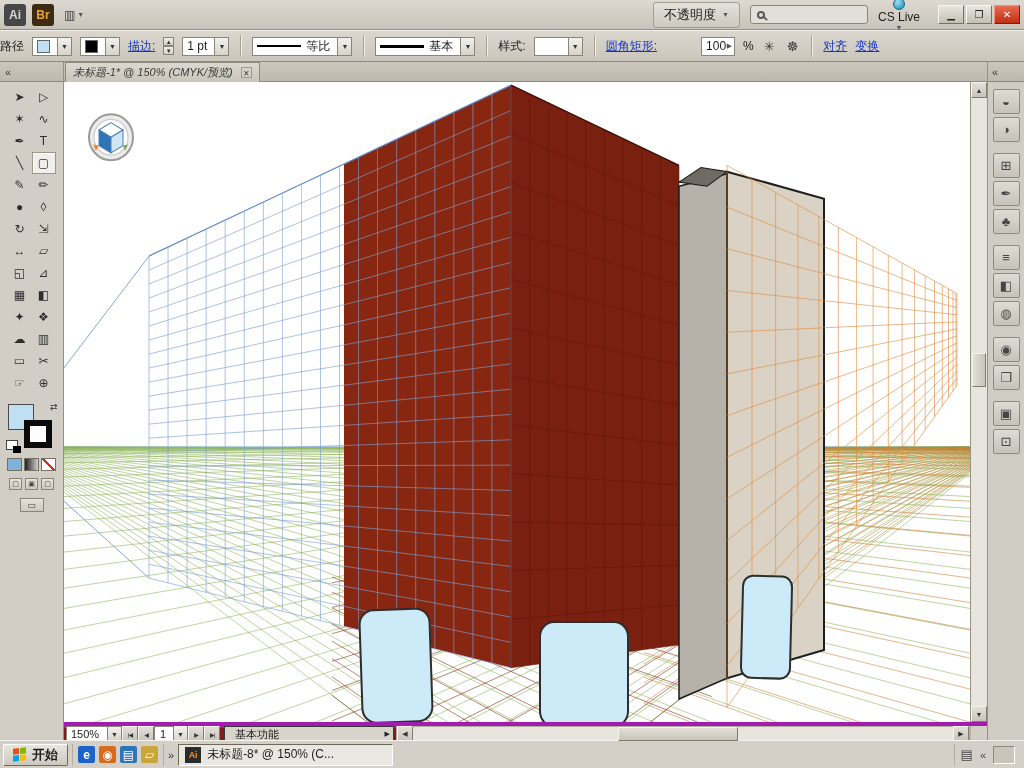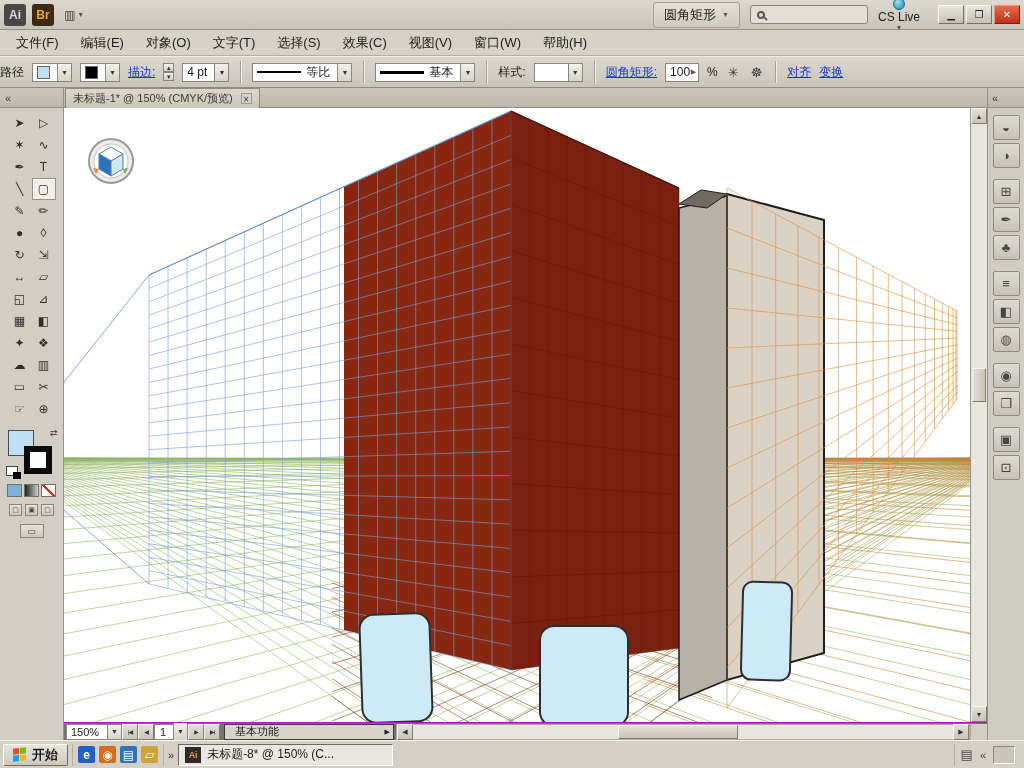--- a/index.html
+++ b/index.html
@@ -41,21 +41,21 @@
   .link { color:#1437c0; text-decoration:underline; }
   .combo { background:#fff; border:1px solid #8a8578; height:19px; display:flex; align-items:center; padding-left:4px; gap:5px; }
   .dd { width:14px; height:17px; margin-left:2px; background:linear-gradient(#f2f1ed,#d6d3ca);
     border-left:1px solid #8a8578; display:grid; place-items:center; font-size:7px; color:#333; }
   .swatch { width:13px; height:13px; border:1px solid #666; }
   .stroke-pic { width:44px; height:2px; background:#000; }
   .stroke-pic.thick { height:3px; }
   .spinner { display:flex; flex-direction:column; width:11px; }
   .spinner span { font-size:6px; line-height:8px; height:9px; text-align:center; background:linear-gradient(#f0efeb,#d3d0c7); border:1px solid #8a8578; color:#333; }
   .vsep { width:1px; height:22px; background:#a5a093; box-shadow:1px 0 0 #f1efe9; margin:0 3px; }
-  .opacity-box { width:34px; height:19px; background:#fff; border:1px solid #8a8578; display:flex; align-items:center; justify-content:space-between; padding:0 2px 0 4px; }
+  .opacity-box { width:34px; height:19px; background:#fff; border:1px solid #8a8578; display:flex; align-items:center; justify-content:space-between; padding:0 2px 0 4px;margin-left:36px; }
   .cb-icon { font-size:13px; color:#3c3c3c; padding:0 2px; }
 
   
   .workrow { flex:1; display:flex; min-height:0; }
   .col-header { height:20px; flex:0 0 20px; background:linear-gradient(#cbc7bd,#bdb9ae); border-bottom:1px solid #8f8a7d;
     display:flex; align-items:center; font-size:11px; color:#3a3a3a; }
 
   
   .toolbar-col { width:64px; flex:0 0 64px; background:#d2cec5; border-right:1px solid #97927f; display:flex; flex-direction:column; }
   .toolbar-col .col-header { padding-left:5px; }
@@ -72,32 +72,32 @@
   .crbtn { width:15px; height:13px; border:1px solid #77725f; background:#d8d4cb; }
   .crbtn.c1 { background:#7db3d9; }
   .crbtn.c2 { background:linear-gradient(90deg,#222,#cfcfcf); }
   .crbtn.c3 { background:linear-gradient(45deg,#fff 42%,#d42a10 42%,#d42a10 58%,#fff 58%); }
   .moderow { display:flex; gap:3px; margin:7px auto 0; }
   .mbtn { width:13px; height:12px; border:1px solid #8a8578; background:linear-gradient(#e6e3db,#ccc8be); font-size:7px; display:grid; place-items:center; color:#444; }
   .screenmode { width:24px; height:14px; margin:8px auto 0; border:1px solid #8a8578; background:linear-gradient(#e6e3db,#ccc8be); font-size:9px; display:grid; place-items:center; color:#444; }
 
   
   .doc-col { flex:1; min-width:0; display:flex; flex-direction:column; }
-  .tabstrip { padding-left:1px; }
+  .tabstrip { padding-left:1px;font-style:italic; }
   .doctab { height:20px; display:inline-flex; align-items:center; gap:8px; padding:0 7px;
     background:linear-gradient(#dcd8cf,#c9c5bb); border:1px solid #8f8a7d; border-bottom:none; font-size:11px; }
   .tabclose { font-size:10px; color:#333; width:11px; height:11px; border:1px solid #999; display:grid; place-items:center; background:#d6d2c9; }
   .canvas-row { flex:1; display:flex; min-height:0; }
   svg.canvas { flex:1; height:100%; background:#fff; display:block; }
   .vscroll { width:17px; flex:0 0 17px; display:flex; flex-direction:column; background:#e8e5de; border-left:1px solid #97927f; }
   .sbtn { width:100%; height:16px; flex:0 0 16px; background:linear-gradient(#e2dfd8,#c8c4ba); border:1px solid; border-color:#f5f3ee #827d6b #827d6b #f5f3ee; font-size:7px; display:grid; place-items:center; color:#333; }
   .vtrack { flex:1; position:relative; }
   .vthumb { position:absolute; left:1px; right:1px; top:42%; height:34px; background:linear-gradient(90deg,#e2dfd8,#c8c4ba); border:1px solid; border-color:#f5f3ee #827d6b #827d6b #f5f3ee; }
 
-  .statusrow { height:18px; flex:0 0 18px; display:flex; align-items:center; background:#737373; border-top:1px solid #a21caf; font-size:11px; }
+  .statusrow { height:18px; flex:0 0 18px; display:flex; align-items:center; background:#7f1d1d; border-top:6px solid #a21caf; font-size:11px; }
   .zoom-combo { width:56px; height:16px; margin-left:2px; background:#fff; border:1px solid #8a8578; display:flex; align-items:center; justify-content:space-between; padding-left:4px; }
   .zoom-combo .dd { height:14px; }
   .navbtn { width:16px; height:16px; font-size:6px; letter-spacing:-1px; display:grid; place-items:center; color:#333;
     background:linear-gradient(#e2dfd8,#c8c4ba); border:1px solid; border-color:#f5f3ee #827d6b #827d6b #f5f3ee; }
   .ab-combo { width:34px; height:16px; background:#fff; border:1px solid #8a8578; display:flex; align-items:center; justify-content:space-between; padding-left:5px; }
   .toolfield { width:170px; height:16px; margin-left:4px; border:1px solid #3a3a3a; background:#d8d4cb;
     display:flex; align-items:center; justify-content:space-between; padding:0 3px 0 10px; font-size:11px; }
   .toolfield .tri { font-size:7px; color:#222; }
   .hscroll { flex:1; display:flex; align-items:center; height:16px; margin-left:2px; background:#e8e5de; border:1px solid #b0aca0; }
   .htrack { flex:1; position:relative; height:100%; }
@@ -136,68 +136,57 @@
 
   <div class="titlebar">
     <div class="app-chip">Ai</div>
     <div class="app-chip br">Br</div>
     <div class="ws-icon">
         <span>▥</span>
         <span class="mini">▼</span>
       </div>
     <div class="tb-right">
       <div class="ws-btn">
-        <span>圆角矩形</span>
+        <span>不透明度</span>
         <span class="mini">▼</span>
       </div>
       <div class="search">
         <span class="mag"></span>
       </div>
       <div class="cslive">
         <span class="dot"></span>
         <span>CS Live</span>
         <span class="mini">▼</span>
       </div>
       <div class="winbtns">
         <div class="wbtn">▁</div>
         <div class="wbtn">❐</div>
         <div class="wbtn close">✕</div>
       </div>
     </div>
   </div>
 
-  <div class="menubar" id="menubar">
-      <div class="menu-item">文件(F)</div>
-      <div class="menu-item">编辑(E)</div>
-      <div class="menu-item">对象(O)</div>
-      <div class="menu-item">文字(T)</div>
-      <div class="menu-item">选择(S)</div>
-      <div class="menu-item">效果(C)</div>
-      <div class="menu-item">视图(V)</div>
-      <div class="menu-item">窗口(W)</div>
-      <div class="menu-item">帮助(H)</div>
-    </div>
 
   <div class="controlbar">
     <span>路径</span>
     <div class="combo">
       <span class="swatch" id="fillSwatch" style="background: rgb(191, 224, 242);"></span>
       <span class="dd">▼</span>
     </div>
     <div class="combo">
       <span class="swatch" id="strokeSwatch" style="background: rgb(0, 0, 0);"></span>
       <span class="dd">▼</span>
     </div>
     <span class="link">描边:</span>
     <div class="spinner">
         <span>▲</span>
         <span>▼</span>
       </div>
     <div class="combo">
-      <span>4 pt</span>
+      <span>1 pt</span>
       <span class="dd">▼</span>
     </div>
     <div class="vsep"></div>
     <div class="combo">
       <span class="stroke-pic"></span>
       <span>等比</span>
       <span class="dd">▼</span>
     </div>
     <div class="vsep"></div>
     <div class="combo">

